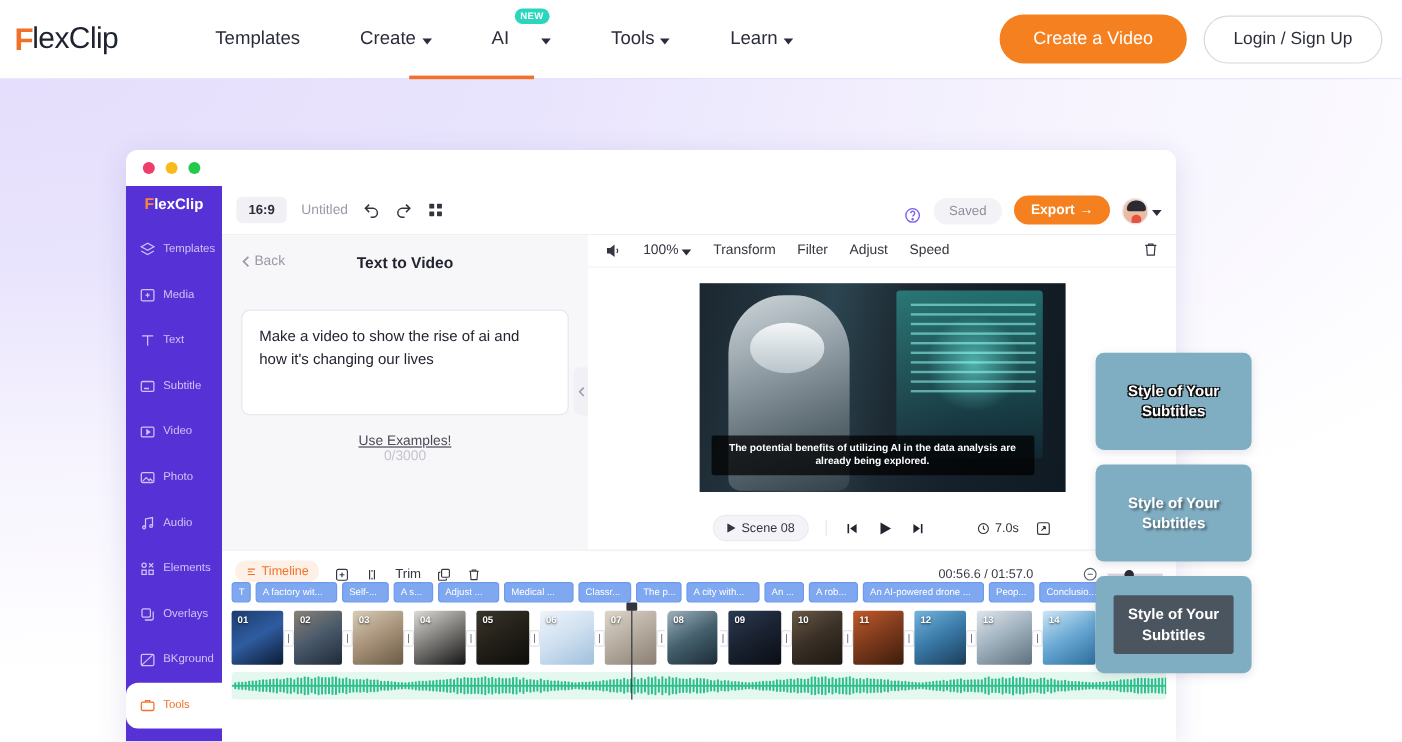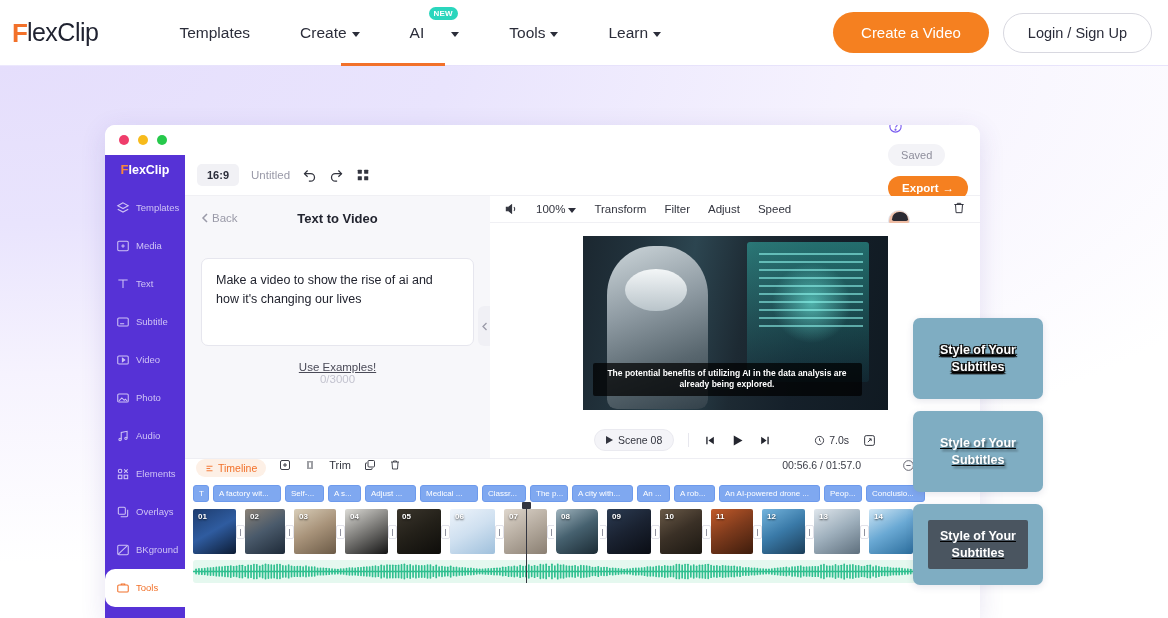--- a/index.html
+++ b/index.html
@@ -130,21 +130,21 @@
   .app-topbar {
     height: 41px; display: flex; align-items: center; padding: 0 12px;
     border-bottom: 1px solid #f0f0f4; gap: 12px;
   }
   .ratio-chip {
     background: #f1f1f5; color: #2b2d3a; font-size: 11px; font-weight: bold;
     padding: 5px 10px; border-radius: 5px;
   }
   .proj-name { color: #9a9aa8; font-size: 11.5px; }
   .icon-btn { color: #33353f; cursor: pointer; display:flex; align-items:center; }
-  .topbar-right { margin-left: auto; display: flex; align-items: flex-start; gap: 10px; flex-direction: column; }
+  .topbar-right { margin-left: auto; display: flex; align-items: flex-end; gap: 10px; }
   .saved-chip {
     background: #f3f3f7; color: #8e8e9c; font-size: 11px;
     padding: 5px 13px; border-radius: 12px;
   }
   .btn-export {
     background: #f58020; color: #fff; font-size: 11.5px; font-weight: bold;
     padding: 6px 14px; border-radius: 13px; border: none; cursor: pointer;
     display: flex; align-items: center; gap: 4px;
   }
   .avatar-wrap { display: flex; align-items: center; gap: 3px; cursor: pointer; }
@@ -260,21 +260,21 @@
   .pb-right {
     display:flex; align-items:center; gap:14px; margin-left: 28px;
     font-size: 10.5px; color: #33353f;
   }
   .dur { display:flex; align-items:center; gap:4px; }
 
   
   .timeline { height: 160px; border-top: 1px solid #eeeef3; background:#fff;
               position: relative; }
   .tl-toolbar {
-    height: 26px; display:flex; align-items:flex-start; gap: 13px; padding: 0 11px;
+    height: 26px; display:flex; align-items:flex-end; gap: 13px; padding: 0 11px;
     font-size: 11px; color:#33353f;
   }
   .tl-chip {
     background:#fdf0e6; color:#f2712a; border-radius: 10px;
     padding: 3px 9px; font-size: 10.5px; display:flex; align-items:center; gap:4px;
     cursor:pointer;
   }
   .tl-time { margin-left: auto; font-size: 10.5px; color: #3a3c46; }
   .tl-zoom { display:flex; align-items:center; gap: 8px; margin-left: 28px; }
   .zoom-track { width: 46px; height: 2px; background: #d8d8e2; position: relative; }
@@ -312,21 +312,21 @@
   .wave { position:absolute; left:0; top:0; width:100%; height:100%; }
   .playhead {
     position: absolute; top: 23px; bottom: 0; width: 1px; background: #33353f; z-index: 6;
   }
   .playhead::before {
     content:''; position:absolute; top:-6px; left:-4px; width:9px; height:7px;
     background:#33353f; border-radius:1px;
   }
 
   
-  .style-cards { position: absolute; left: 913px; top: 318px; z-index: 30; text-decoration: underline; }
+  .style-cards { position: absolute; left: 913px; top: 294px; z-index: 30; }
   .style-card {
     width: 130px; height: 81px; background: #7fadc2; border-radius: 7px;
     display: flex; align-items: center; justify-content: center;
     margin-bottom: 12px; cursor: pointer;
     box-shadow: 0 2px 7px rgba(60,60,110,0.13);
   }
   .sc-text { font-size: 12.5px; font-weight: bold; text-align: center; line-height: 1.3; }
   .sc-outline {
     color: #ffffff;
     text-shadow: -1.2px -1.2px 0 #111, 1.2px -1.2px 0 #111,

